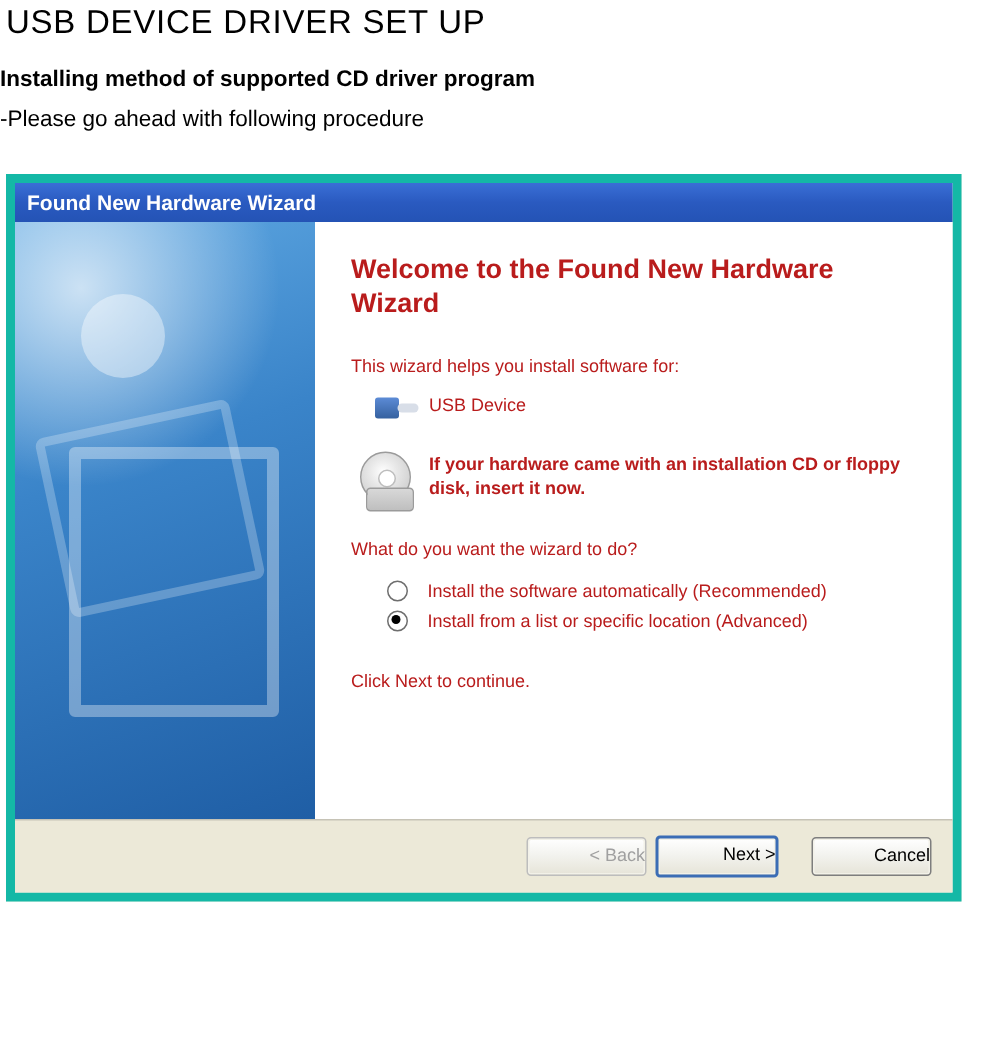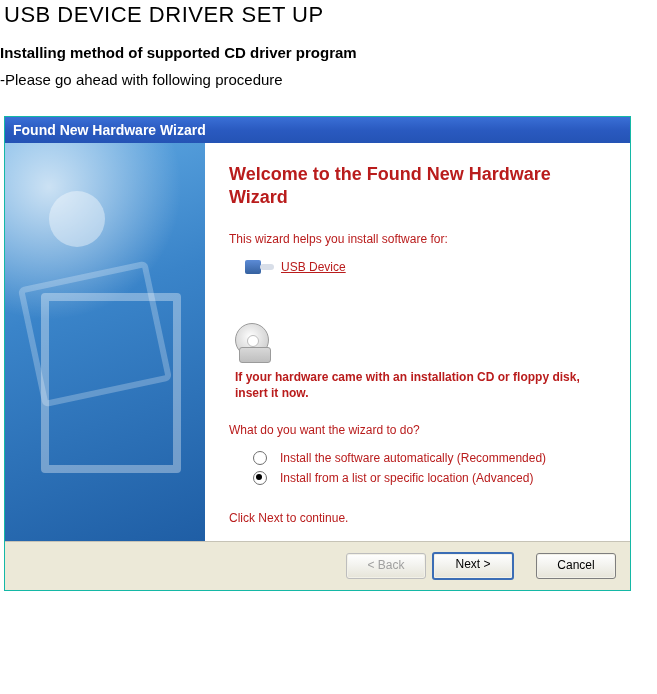--- a/index.html
+++ b/index.html
@@ -32,21 +32,21 @@
   }
   .next-page {
     font-size: 15px;
     margin: 20px 0 0 0;
   }
 
   
   .window {
     width: 625px;
     margin-left: 4px;
-    border: 1px solid #14b8a6;
+    border: 6px solid #14b8a6;
     background: #ece9d8;
     box-shadow: 0 0 0 1px #ffffff inset;
   }
   .titlebar {
     height: 26px;
     background: linear-gradient(to bottom, #3a6fd6 0%, #2a5ac0 50%, #2453b5 100%);
     display: flex;
     align-items: center;
     padding: 0 8px;
     color: #ffffff;
@@ -118,24 +118,23 @@
     font-weight: 700;
     line-height: 1.3;
     margin: 0 0 22px 0;
   }
   .intro {
     font-size: 12px;
     margin: 0 0 12px 0;
   }
   .device-row {
     display: flex;
-    align-items: center;
+    align-items: flex-start;
     gap: 8px;
-    margin: 4px 0 47px 16px;
-    text-decoration: underline;
+    margin: 4px 0 20px 16px;
   }
   .connector-icon {
     width: 28px;
     height: 18px;
     position: relative;
   }
   .connector-icon .plug {
     position: absolute;
     left: 0;
     top: 2px;
@@ -154,21 +153,20 @@
     border-radius: 3px;
   }
   .device-name {
     font-size: 12px;
   }
   .cd-row {
     display: flex;
     align-items: flex-start;
     gap: 10px;
     margin: 0 0 22px 6px;
-    flex-direction: column;
   }
   .cd-icon {
     flex: 0 0 36px;
     height: 36px;
     position: relative;
   }
   .cd-icon .disc {
     position: absolute;
     left: 0;
     top: 0;
@@ -253,21 +251,21 @@
     padding: 0 14px;
   }
   .btn {
     min-width: 78px;
     height: 24px;
     border: 1px solid #7e7e7e;
     border-radius: 3px;
     background: linear-gradient(to bottom, #ffffff 0%, #f3f3ef 45%, #e6e4d8 100%);
     font-family: Tahoma, sans-serif;
     font-size: 12px;
-    text-align: center;
+    text-align: right;
     line-height: 22px;
     box-shadow: 0 0 0 1px #f2f1e8 inset;
   }
   .btn.disabled {
     color: #a0a0a0;
     border-color: #bdbdbd;
   }
   .btn.default {
     border: 2px solid #3b6db5;
     line-height: 20px;

